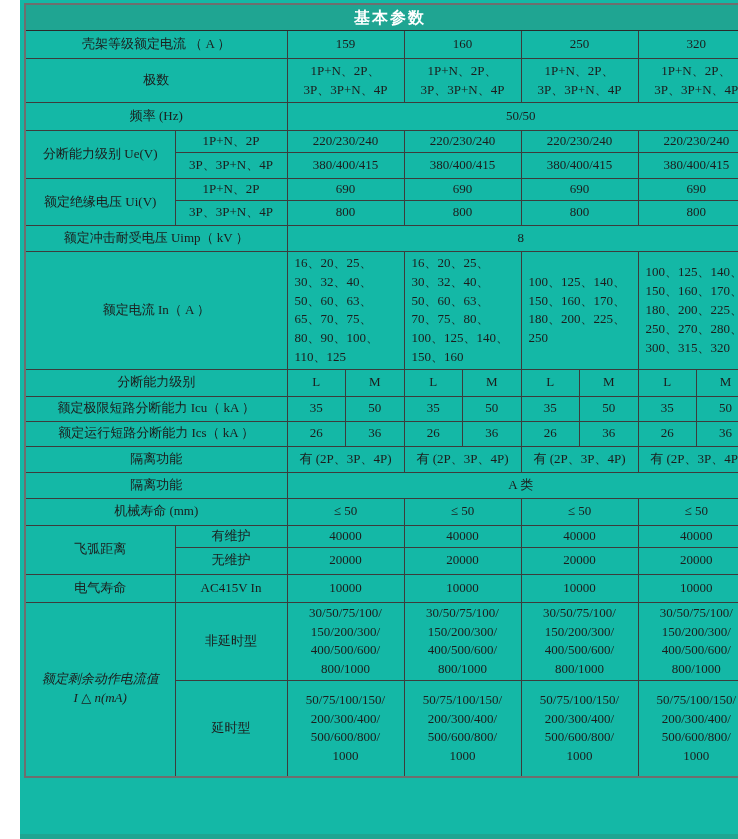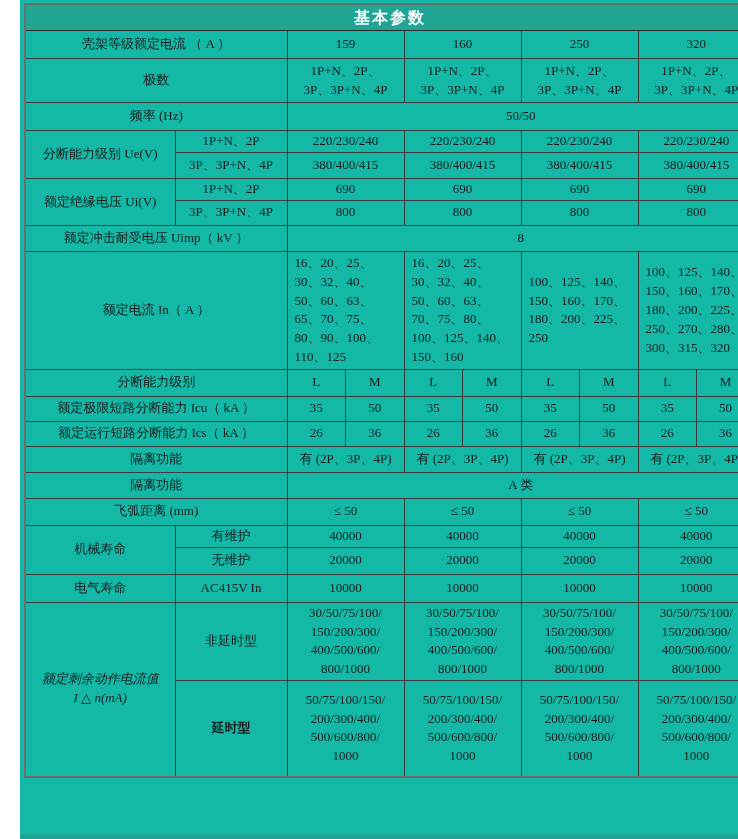--- a/index.html
+++ b/index.html
@@ -45,21 +45,21 @@
   }
   td.left { text-align: left; padding-left: 7px; }
   .h24 { height: 24px; }
   .h25 { height: 25px; }
   .h26 { height: 26px; }
   .h27 { height: 27px; }
   .h28 { height: 28px; text-align: center; }
   .h44 { height: 44px; }
   .h118 { height: 118px; }
   .h110 { height: 110px; font-style: italic; }
-  .h96 { height: 96px; font-weight: bold; }
+  .h96 { height: 96px; }
   .accent-bar {
     width: 738px;
     height: 5px;
     background: #1fa592;
     position: absolute;
     left: 0;
     bottom: 0;
   }
 </style>
 </head>
@@ -215,29 +215,29 @@
       <td colspan="2">有 (2P、3P、4P)</td>
       <td colspan="2">有 (2P、3P、4P)</td>
     </tr>
 
     <tr>
       <td class="h26" colspan="2">隔离功能</td>
       <td colspan="8">A 类</td>
     </tr>
 
     <tr>
-      <td class="h27" colspan="2">飞弧距离 (mm)</td>
+      <td class="h27" colspan="2">机械寿命 (mm)</td>
       <td colspan="2">≤ 50</td>
       <td colspan="2">≤ 50</td>
       <td colspan="2">≤ 50</td>
       <td colspan="2">≤ 50</td>
     </tr>
 
     <tr>
-      <td class="h27" rowspan="2">机械寿命</td>
+      <td class="h27" rowspan="2">飞弧距离</td>
       <td>有维护</td>
       <td colspan="2">40000</td>
       <td colspan="2">40000</td>
       <td colspan="2">40000</td>
       <td colspan="2">40000</td>
     </tr>
     <tr>
       <td class="h27">无维护</td>
       <td colspan="2">20000</td>
       <td colspan="2">20000</td>

